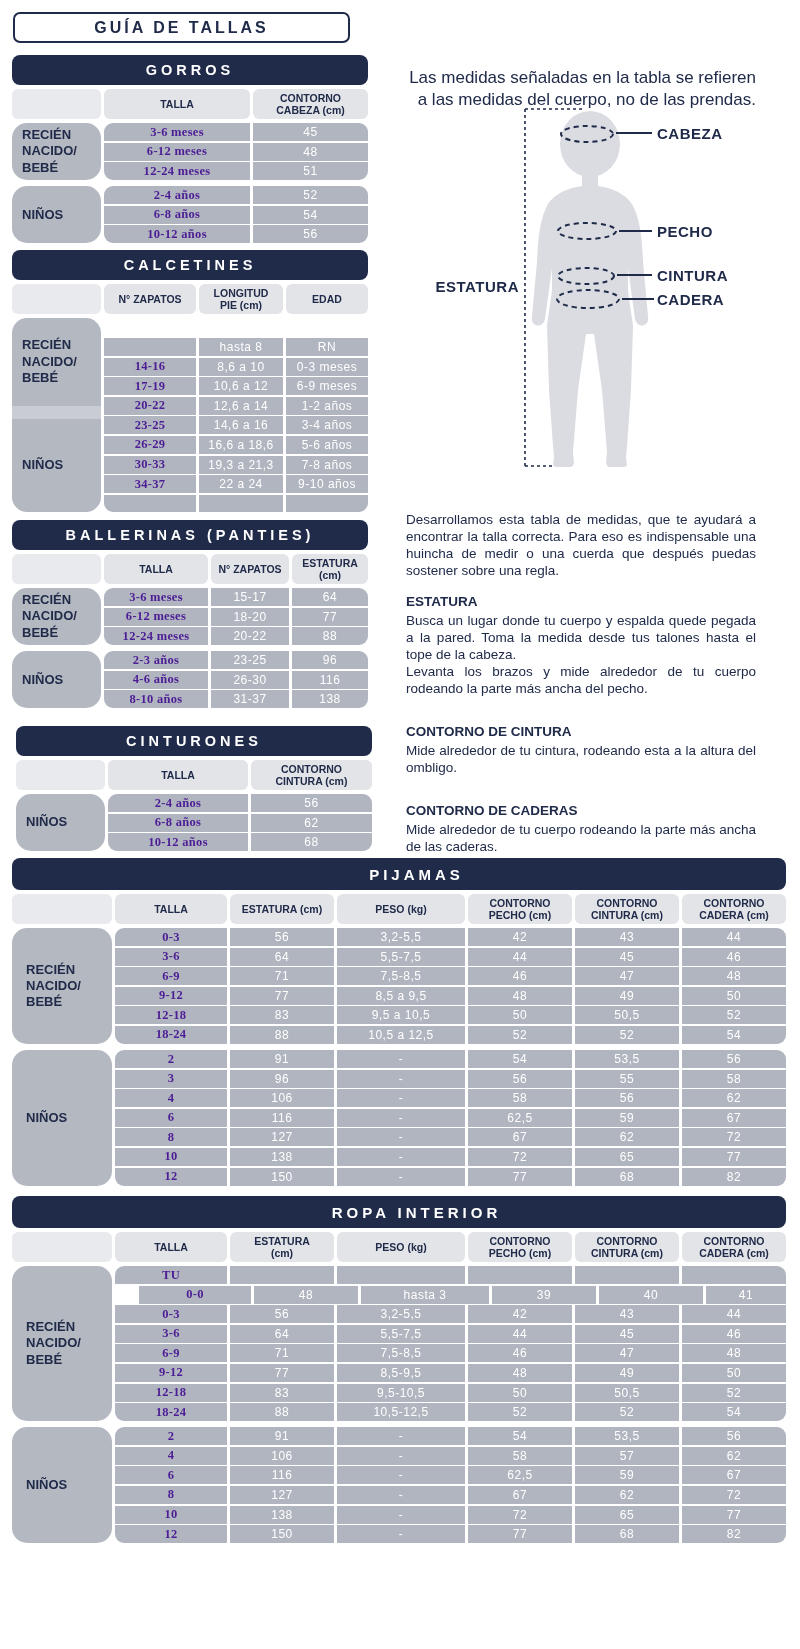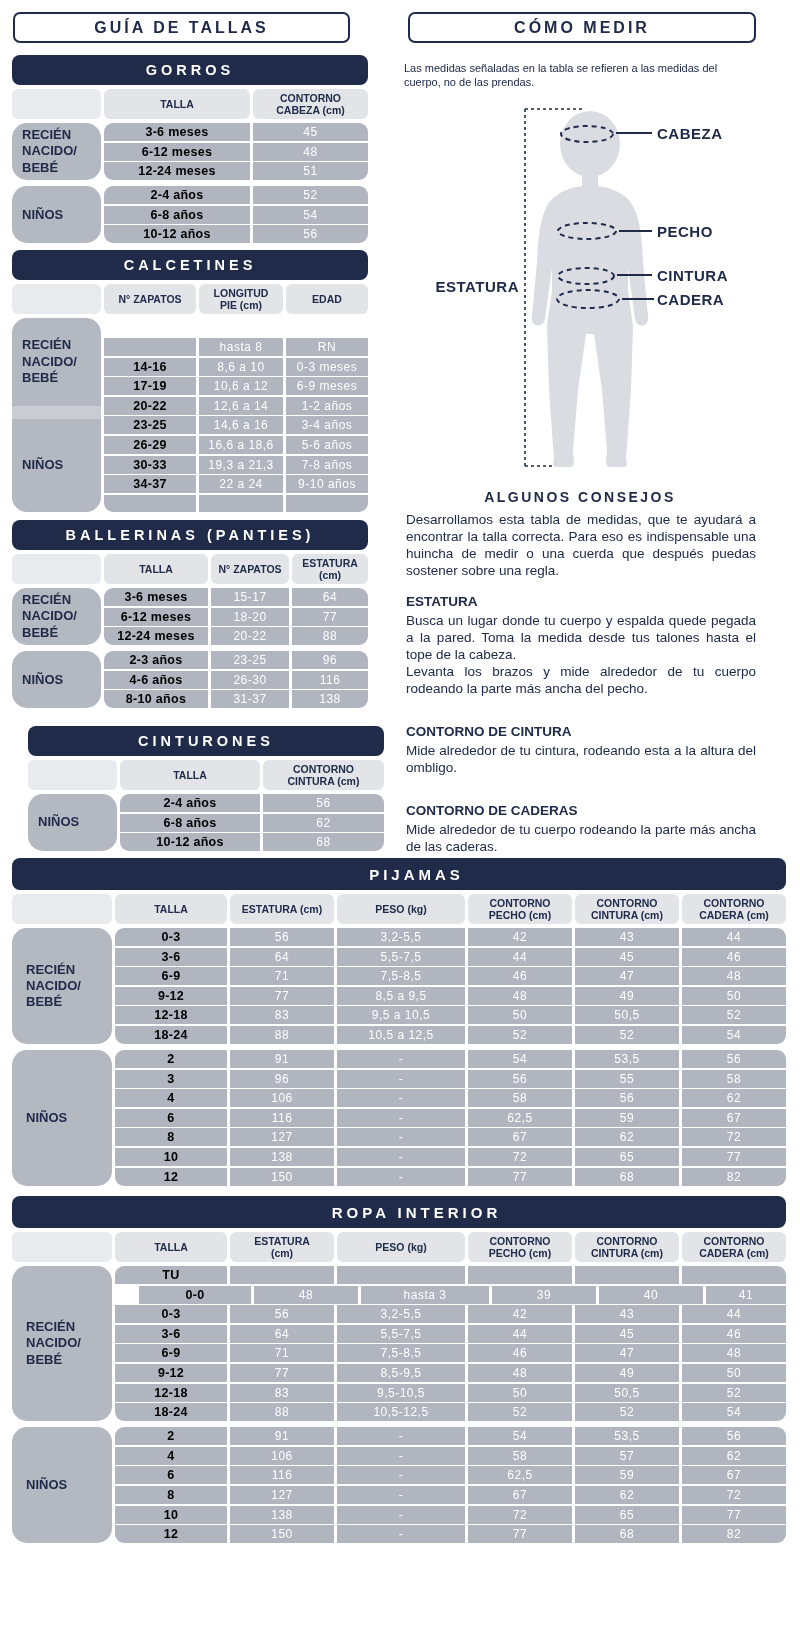--- a/index.html
+++ b/index.html
@@ -11,21 +11,21 @@
     display:flex;align-items:center;justify-content:center;font-weight:bold;font-size:16px;
     letter-spacing:3px;color:#202b4a;background:#fff;}
   .frame-left{left:13px;top:12px;width:333px;}
   .frame-right{left:408px;top:12px;width:344px;}
 
   
   .tbl{position:absolute;}
   #t-gorros{left:12px;top:55px;width:356px;}
   #t-calcetines{left:12px;top:250px;width:356px;}
   #t-ballerinas{left:12px;top:520px;width:356px;}
-  #t-cinturones{left:28px;top:726px;width:356px;}
+  #t-cinturones{left:16px;top:726px;width:356px;}
   #t-pijamas{left:12px;top:858px;width:774px;}
   #t-ropa{left:12px;top:1196px;width:774px;}
 
   .tbar{height:30px;background:#202b4a;border-radius:8px;color:#fff;display:flex;
     align-items:center;justify-content:center;font-weight:bold;font-size:14.5px;letter-spacing:4px;}
   .wide .tbar{height:32px;font-size:15px;padding-left:35px;}
 
   .thead{display:grid;gap:12px 3px;margin:4px 0;}
   .hcell{background:#e3e4e8;border-radius:6px;height:30px;display:flex;align-items:center;
     justify-content:center;text-align:center;font-weight:bold;font-size:10.5px;line-height:1.15;
@@ -35,45 +35,42 @@
   .tgroup{display:flex;gap:3px;margin-bottom:6px;}
   .labelcol{display:flex;flex-direction:column;border-radius:15px;overflow:hidden;flex:none;}
   .lseg{background:#b4b8c1;color:#202b4a;font-weight:bold;font-size:13px;line-height:1.25;
     display:flex;align-items:center;padding-left:10px;white-space:pre-line;}
   .wide .lseg{padding-left:14px;}
   .lseg.light{background:#c9ccd3;}
 
   .trows{flex:1;display:flex;flex-direction:column;gap:1.6px;border-radius:9px;overflow:hidden;}
   .trow{display:grid;gap:0 3px;height:18px;flex:none;}
   .tcell{display:flex;align-items:center;justify-content:center;background:#b1b5bf;}
-  .tcell.key{color:#000000;font-weight:bold;font-size:12.5px;letter-spacing:.3px;}
+  .tcell.key{color:#4c1d95;font-weight:bold;font-size:12.5px;letter-spacing:.3px;font-family:Liberation Serif, serif;}
   .tcell.val{color:#fff;font-size:12px;letter-spacing:.5px;}
 
   
-  .measure-note{position:absolute;left:404px;top:50px;width:352px;text-align:left;
-    font-size:11px;line-height:1.3;color:#202b4a;}
+  .measure-note{position:absolute;left:404px;top:50px;width:352px;text-align:right;
+    font-size:17px;line-height:1.3;color:#202b4a;}
   .diagram{position:absolute;left:420px;top:90px;}
   .diagram text{font-family:"Liberation Sans",sans-serif;}
   .consejos-title{position:absolute;left:404px;top:489px;width:352px;text-align:center;
     font-weight:bold;font-size:14px;letter-spacing:2.5px;color:#202b4a;}
   .consejos{position:absolute;left:406px;top:511px;width:350px;font-size:13.5px;
     line-height:1.26;text-align:justify;color:#202b4a;}
   .consejo-head{font-weight:bold;margin:26px 0 2px 0;text-align:left;}
   .consejo-head.first{margin-top:14px;}
 </style>
 </head>
 <body>
 
 <div class="page">
 
   <div class="frame-title frame-left">
     <span>GUÍA DE TALLAS</span>
-  </div>
-  <div class="frame-title frame-right">
-    <span>CÓMO MEDIR</span>
   </div>
 
   <section class="tbl narrow" id="t-gorros">
       <div class="tbar">GORROS</div>
       <div class="thead" style="display: grid; grid-template-columns: 89px 146px 1fr;">
         <div class="hcell empty"></div>
         <div class="hcell">TALLA</div>
         <div class="hcell">CONTORNO
 CABEZA (cm)</div>
       </div>
@@ -586,21 +583,20 @@
     </g>
     <g fill="#202b4a" font-weight="bold" font-size="15" letter-spacing="0.5">
       <text x="237" y="49">CABEZA</text>
       <text x="237" y="147">PECHO</text>
       <text x="237" y="191">CINTURA</text>
       <text x="237" y="215">CADERA</text>
       <text x="99" y="202" text-anchor="end">ESTATURA</text>
     </g>
   </svg>
 
-  <div class="consejos-title">ALGUNOS CONSEJOS</div>
 
   <div class="consejos">
     <p style="margin:0;">Desarrollamos esta tabla de medidas, que te ayudará a encontrar la talla correcta. Para eso es indispensable una huincha de medir o una cuerda que después puedas sostener sobre una regla.</p>
     <div class="consejo-head first">ESTATURA</div>
     <div>Busca un lugar donde tu cuerpo y espalda quede pegada a la pared. Toma la medida desde tus talones hasta el tope de la cabeza.</div>
     <div>Levanta los brazos y mide alrededor de tu cuerpo rodeando la parte más ancha del pecho.</div>
     <div class="consejo-head">CONTORNO DE CINTURA</div>
     <div>Mide alrededor de tu cintura, rodeando esta a la altura del ombligo.</div>
     <div class="consejo-head">CONTORNO DE CADERAS</div>
     <div>Mide alrededor de tu cuerpo rodeando la parte más ancha de las caderas.</div>

